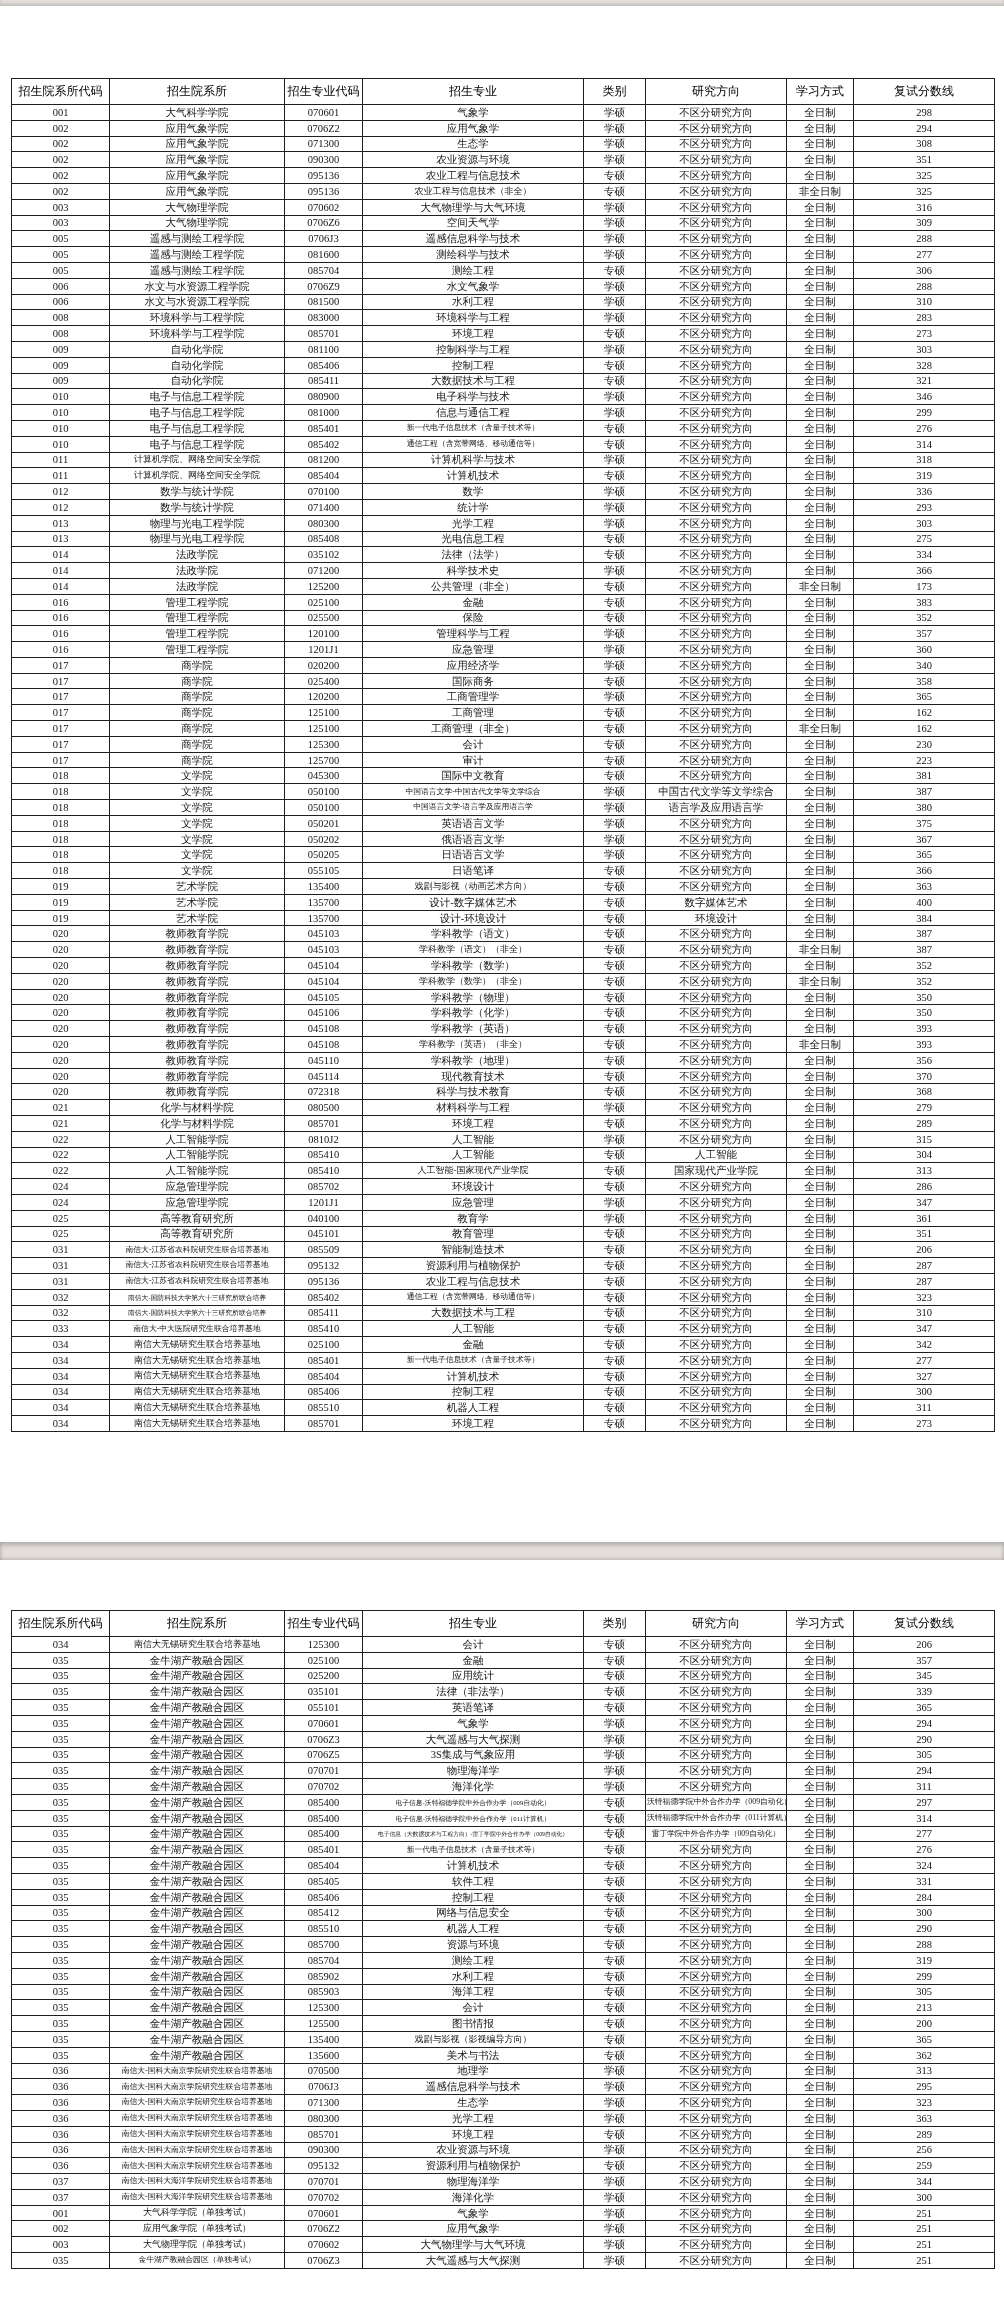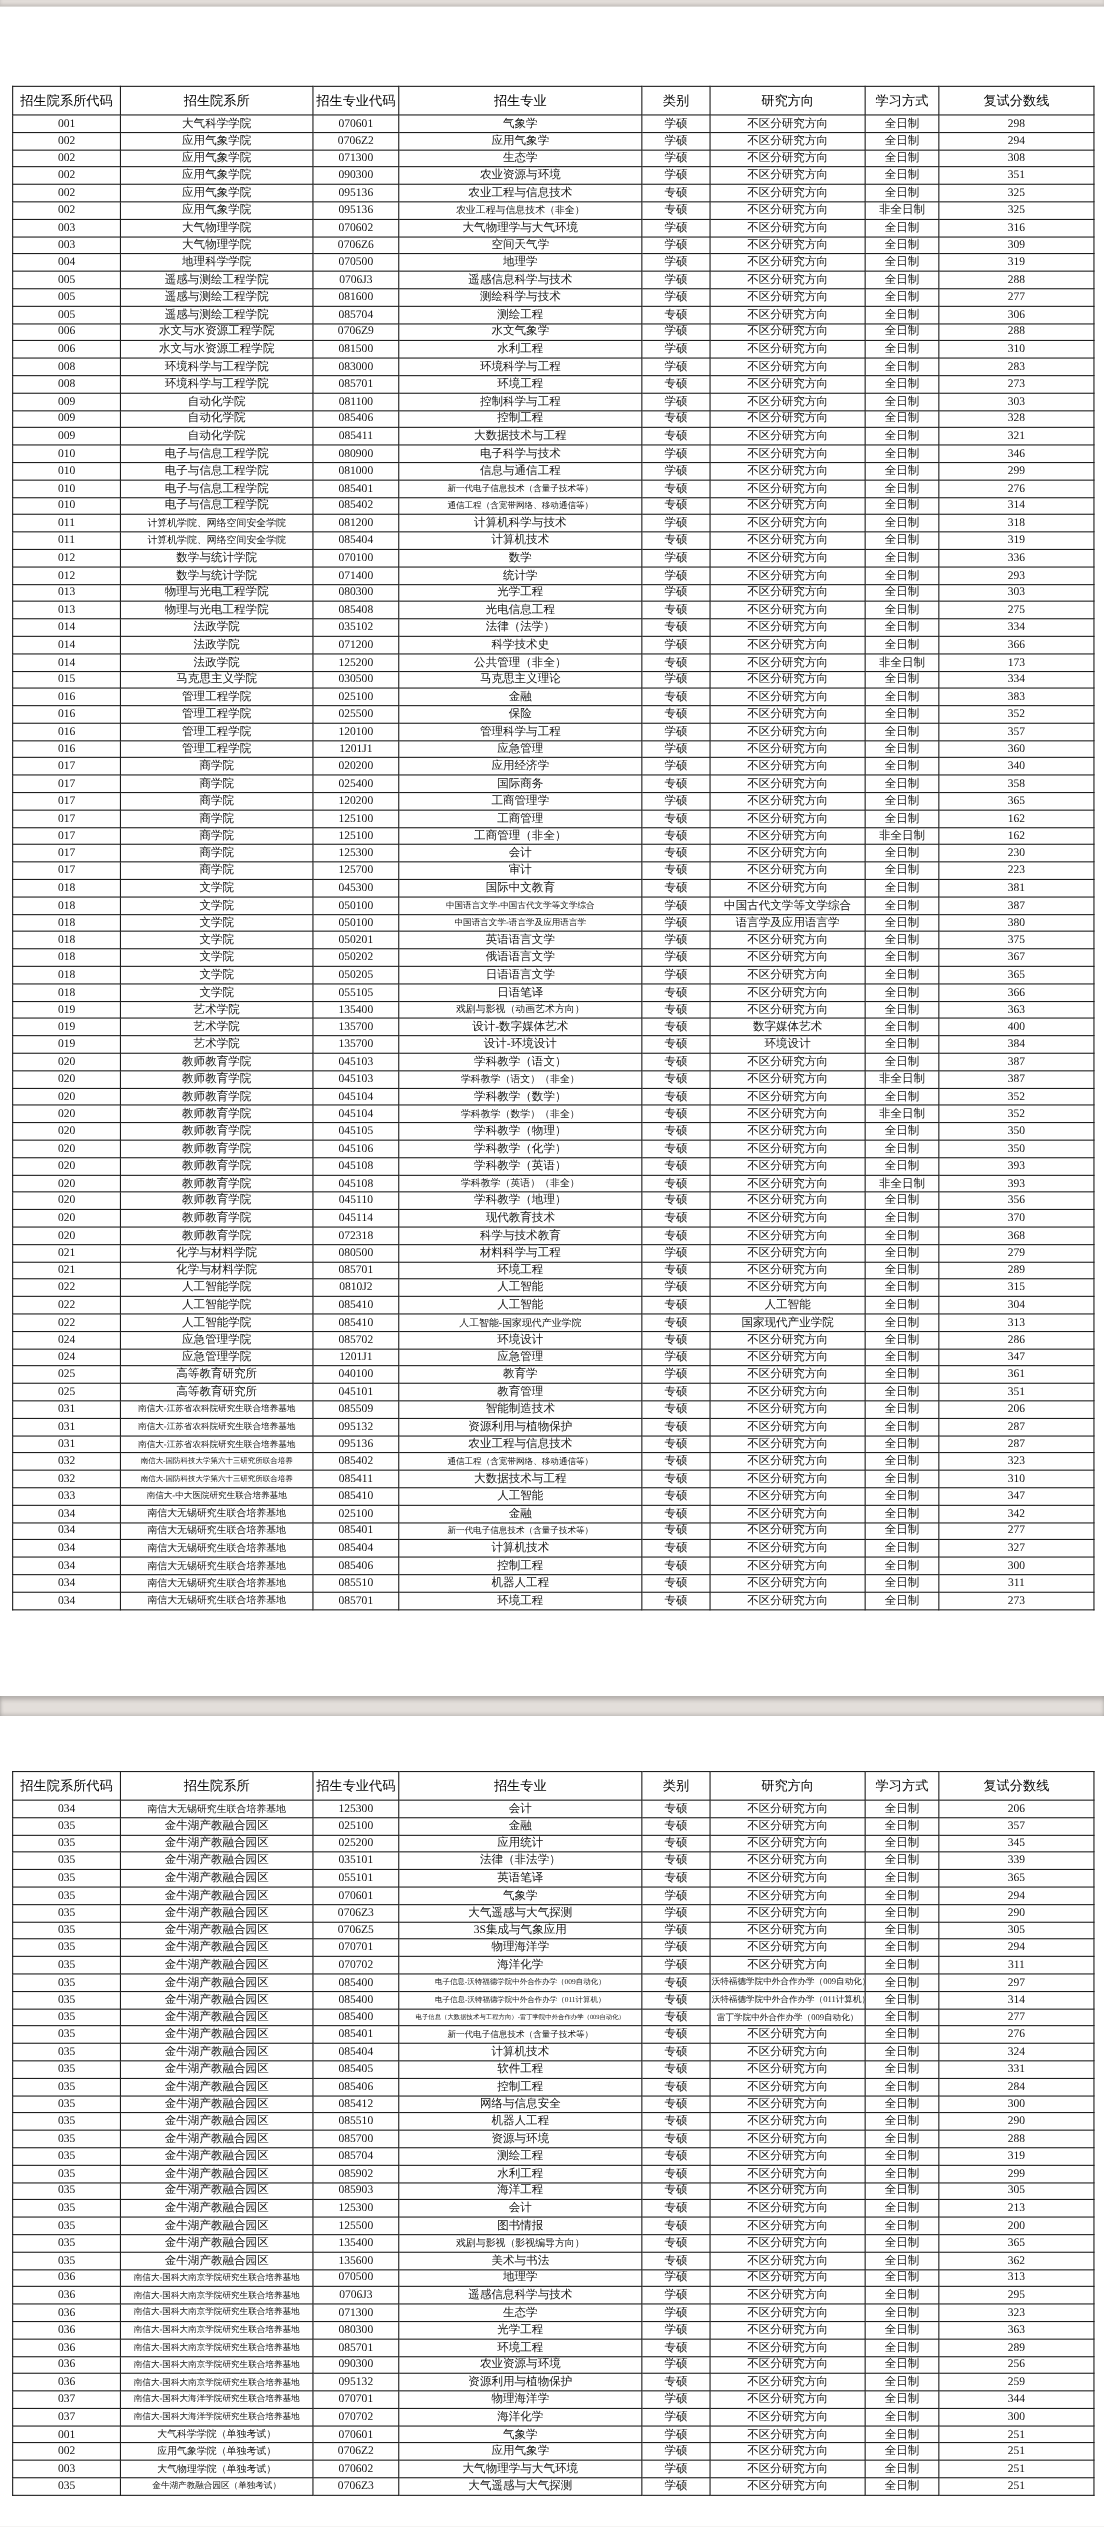--- a/index.html
+++ b/index.html
@@ -144,30 +144,20 @@
           <td class="fs0">003</td>
           <td class="fs0">大气物理学院</td>
           <td class="fs0">0706Z6</td>
           <td class="fs0">空间天气学</td>
           <td class="fs0">学硕</td>
           <td class="fs0">不区分研究方向</td>
           <td class="fs0">全日制</td>
           <td class="fs0">309</td>
         </tr>
         <tr>
-          <td class="fs0">004</td>
-          <td class="fs0">地理科学学院</td>
-          <td class="fs0">070500</td>
-          <td class="fs0">地理学</td>
-          <td class="fs0">学硕</td>
-          <td class="fs0">不区分研究方向</td>
-          <td class="fs0">全日制</td>
-          <td class="fs0">319</td>
-        </tr>
-        <tr>
           <td class="fs0">005</td>
           <td class="fs0">遥感与测绘工程学院</td>
           <td class="fs0">0706J3</td>
           <td class="fs0">遥感信息科学与技术</td>
           <td class="fs0">学硕</td>
           <td class="fs0">不区分研究方向</td>
           <td class="fs0">全日制</td>
           <td class="fs0">288</td>
         </tr>
         <tr>
@@ -382,30 +372,20 @@
         </tr>
         <tr>
           <td class="fs0">014</td>
           <td class="fs0">法政学院</td>
           <td class="fs0">125200</td>
           <td class="fs0">公共管理（非全）</td>
           <td class="fs0">专硕</td>
           <td class="fs0">不区分研究方向</td>
           <td class="fs0">非全日制</td>
           <td class="fs0">173</td>
-        </tr>
-        <tr>
-          <td class="fs0">015</td>
-          <td class="fs0">马克思主义学院</td>
-          <td class="fs0">030500</td>
-          <td class="fs0">马克思主义理论</td>
-          <td class="fs0">学硕</td>
-          <td class="fs0">不区分研究方向</td>
-          <td class="fs0">全日制</td>
-          <td class="fs0">334</td>
         </tr>
         <tr>
           <td class="fs0">016</td>
           <td class="fs0">管理工程学院</td>
           <td class="fs0">025100</td>
           <td class="fs0">金融</td>
           <td class="fs0">专硕</td>
           <td class="fs0">不区分研究方向</td>
           <td class="fs0">全日制</td>
           <td class="fs0">383</td>

